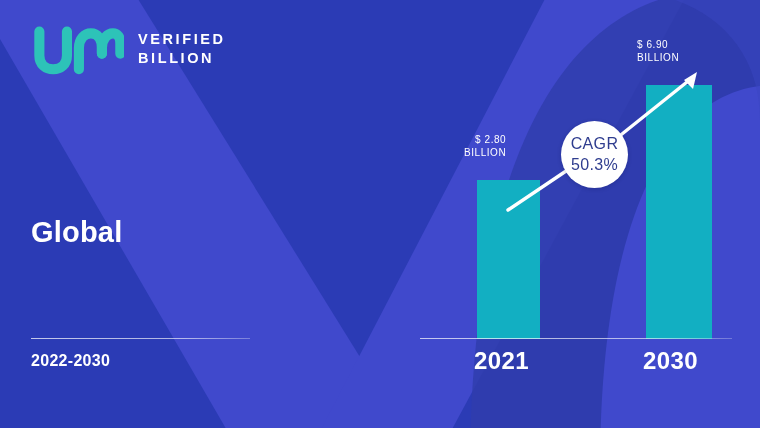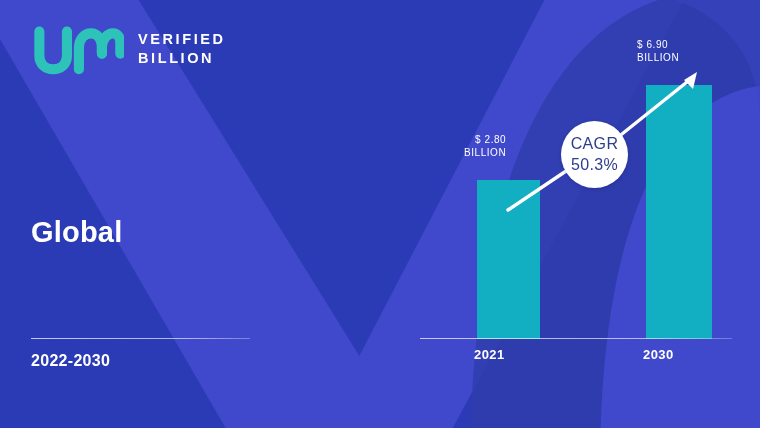--- a/index.html
+++ b/index.html
@@ -126,21 +126,21 @@
     line-height: 1.34;
     letter-spacing: 0.55px;
     white-space: nowrap;
   }
   .value-2021 { left: 464px; top: 133px; text-align: right; }
   .value-2030 { left: 637px; top: 38px; }
 
   .axis-label {
     position: absolute;
     color: #ffffff;
-    font-size: 13px;
+    font-size: 24px;
     font-weight: bold;
     letter-spacing: 0.4px;
     white-space: nowrap;
   }
   .label-2021 { left: 474px; top: 347px; }
   .label-2030 { left: 643px; top: 347px; }
 
   
   .growth-arrow {
     position: absolute;

